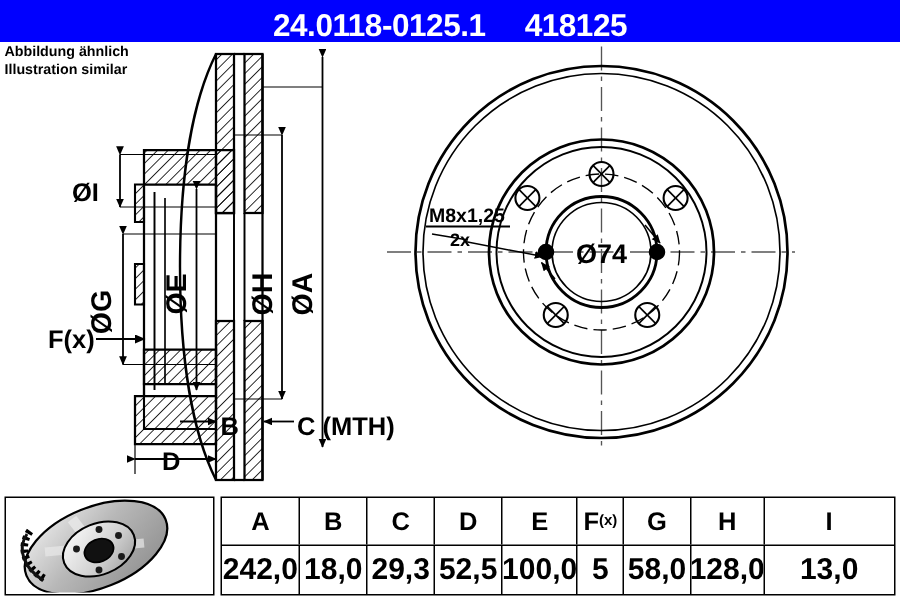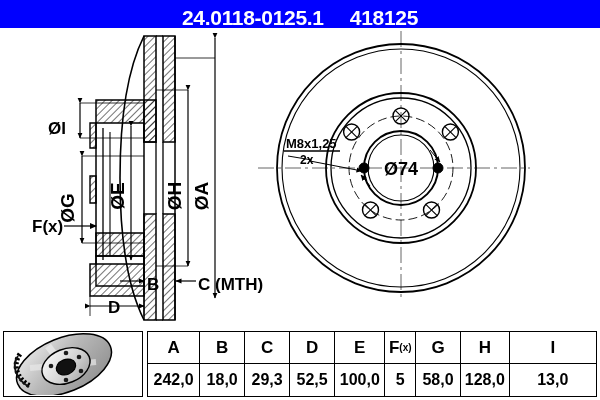--- a/index.html
+++ b/index.html
@@ -51,33 +51,37 @@
   .trow{display:flex;height:50%;box-sizing:border-box;}
   .trow.head{border-bottom:1.6px solid #000;}
   .cell{
     border-right:1.6px solid #000;box-sizing:border-box;
     display:flex;align-items:center;justify-content:center;
     font-weight:bold;color:#000;
     overflow:hidden;white-space:nowrap;
   }
   .cell:last-child{border-right:none;}
   .trow.head .cell{font-size:17px;}
-  .trow.body .cell{font-size:16px;}
+  .trow.body .cell{font-size:20px;}
   .cell .sub{font-size:10px;vertical-align:baseline;}
 </style>
 </head>
 <body>
 
 <div id="root">
 
   <div class="header">
     <span class="header-title">24.0118-0125.1</span>
     <span class="header-title">418125</span>
   </div>
 
+  <div class="note">
+    <div>Abbildung ähnlich</div>
+    <div>Illustration similar</div>
+  </div>
 
   <div class="canvas">
     <svg width="600" height="300" viewBox="0 0 600 300">
       <defs>
         <pattern id="hatch" width="5" height="5" patternTransform="rotate(45)" patternUnits="userSpaceOnUse">
           <line x1="0" y1="0" x2="0" y2="5" stroke="#000" stroke-width="1.1"></line>
         </pattern>
         <marker id="ar" markerWidth="7" markerHeight="7" refX="6" refY="3" orient="auto" markerUnits="userSpaceOnUse">
           <path d="M0,0 L7,3 L0,6 z" fill="#000"></path>
         </marker>

